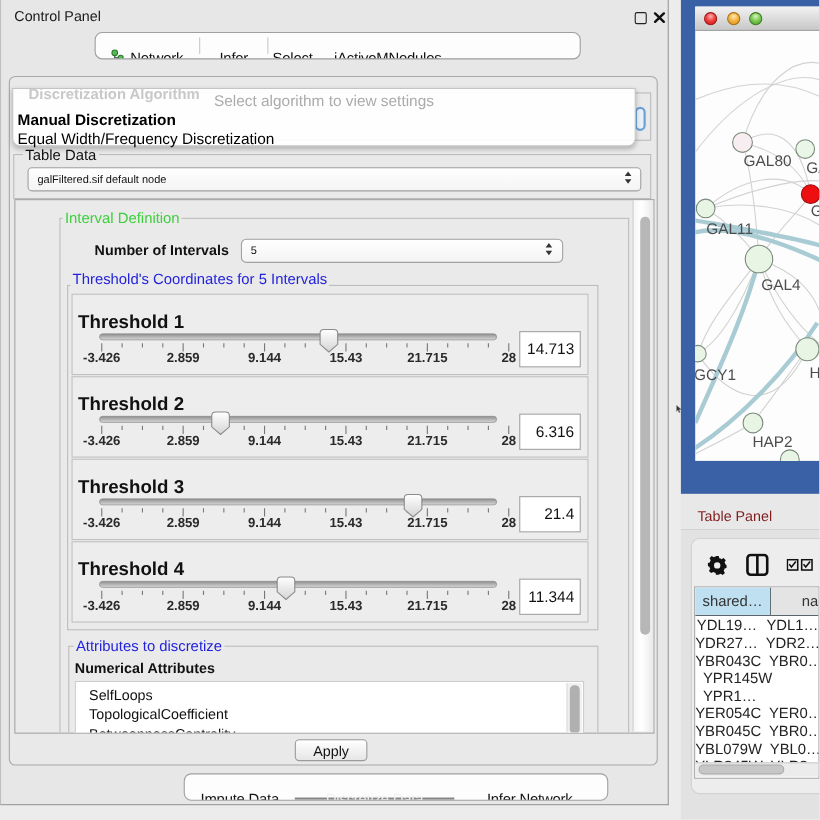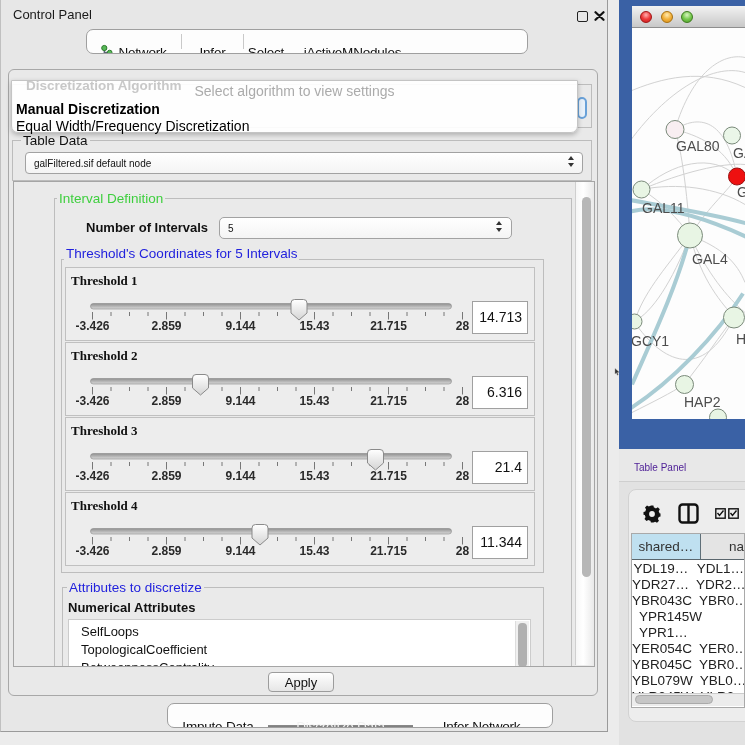--- a/index.html
+++ b/index.html
@@ -6,21 +6,21 @@
 body{width:745px;height:745px;overflow:hidden;background:#ececec;font-family:"Liberation Sans",sans-serif;}
 #root{position:relative;width:745px;height:745px;}
 .abs{position:absolute;}
 .grouplab{position:absolute;font-size:13.5px;color:#111;background:#e9e9e9;padding:0 2px;line-height:13px;}
 .combo{position:absolute;background:linear-gradient(#ffffff,#f4f4f4);border:1px solid #a2a2a2;border-radius:5px;font-size:10px;color:#111;text-decoration:underline;}
 .combo .txt{position:absolute;left:8px;top:0;bottom:0;display:flex;align-items:center;}
 .arrows{position:absolute;width:7px;}
 .arrows .up{width:0;height:0;border-left:3.5px solid transparent;border-right:3.5px solid transparent;border-bottom:4.5px solid #333;margin-bottom:3px;}
 .arrows .dn{width:0;height:0;border-left:3.5px solid transparent;border-right:3.5px solid transparent;border-top:4.5px solid #333;}
 .tbox{position:absolute;left:51px;width:468px;height:72px;border:1px solid #c0c0c0;background:#ededed;}
-.tbox .tl{position:absolute;left:5px;top:5px;font-size:13px;font-weight:bold;color:#111;font-family:Liberation Serif, serif;}
+.tbox .tl{position:absolute;left:5px;top:15px;font-size:17px;font-weight:bold;color:#111;}
 .tbox .val{position:absolute;left:406px;top:33px;width:49px;height:31px;border:1px solid #a0a0a0;background:#fff;font-size:14px;color:#111;text-align:right;padding-right:5px;line-height:31px;}
 .tabstrip{position:absolute;height:23px;background:#fdfdfd;border:1px solid #9f9f9f;border-radius:7px;display:flex;overflow:hidden;}
 .tabstrip .seg{display:flex;align-items:center;justify-content:center;font-size:13.5px;letter-spacing:-0.2px;color:#111;position:relative;margin-top:21px;}
 .tabstrip .seg.sel{background:linear-gradient(#8c8c8c,#7d7d7d);color:#f2f2f2;}
 .tabstrip .sep{width:1px;background:#c9c9c9;margin:4px 0;}
 </style>
 </head>
 <body>
 <div id="root">
 
@@ -366,21 +366,21 @@
       <text x="10" y="180.5">GAL11</text>
       <text x="60" y="231">GAL4</text>
       <text x="-1" y="313">GCY1</text>
       <text x="104" y="311">H</text>
       <text x="52" y="374">HAP2</text>
     </g>
       </g>
   </svg>
 
   <div class="abs" style="left:619px;top:449px;width:126px;height:33px;background:#e8e8e8;border-bottom:1px solid #cfcfcf;box-sizing:border-box;">
-    <div class="abs" style="left:15px;top:13px;font-size:10px;color:#4c1d95;">Table Panel</div>
+    <div class="abs" style="left:15px;top:13px;font-size:13px;color:#7f1d1d;">Table Panel</div>
   </div>
   <div class="abs" style="left:619px;top:482px;width:126px;height:263px;background:#e2e2e2;"></div>
   <div class="abs" style="left:628px;top:489px;width:125px;height:233px;background:#ededed;border:1px solid #d2d2d2;border-radius:8px;box-sizing:border-box;"></div>
 
   <svg class="abs" style="left:643px;top:505px;" width="18" height="18" viewBox="0 0 18 18">
     <path fill="#111" d="M7.6 0.5 L10.4 0.5 L10.9 2.6 A6.6 6.6 0 0 1 12.9 3.4 L14.8 2.3 L16.8 4.3 L15.7 6.2 A6.6 6.6 0 0 1 16.5 8.2 L17.5 8.6 L17.5 11.4 L15.7 11.9 A6.6 6.6 0 0 1 14.9 13.9 L16 15.8 L14 17.8 L12.1 16.7 A6.6 6.6 0 0 1 10.1 17.5 L9.7 17.5 L7.9 17.5 L7.4 15.7 A6.6 6.6 0 0 1 5.4 14.9 L3.5 16 L1.5 14 L2.6 12.1 A6.6 6.6 0 0 1 1.8 10.1 L0.5 9.7 L0.5 6.9 L2.3 6.4 A6.6 6.6 0 0 1 3.1 4.4 L2 2.5 L4 0.5 L5.9 1.6 A6.6 6.6 0 0 1 7.9 0.8 Z M9 6.1 A2.9 2.9 0 1 0 9 11.9 A2.9 2.9 0 1 0 9 6.1 Z"></path>
   </svg>
   <svg class="abs" style="left:678px;top:503px;" width="21" height="21" viewBox="0 0 21 21">
     <rect x="1.5" y="1.5" width="18" height="18" rx="3" fill="none" stroke="#111" stroke-width="2.4"></rect>
     <line x1="10.5" y1="1.5" x2="10.5" y2="19.5" stroke="#111" stroke-width="2.4"></line>

